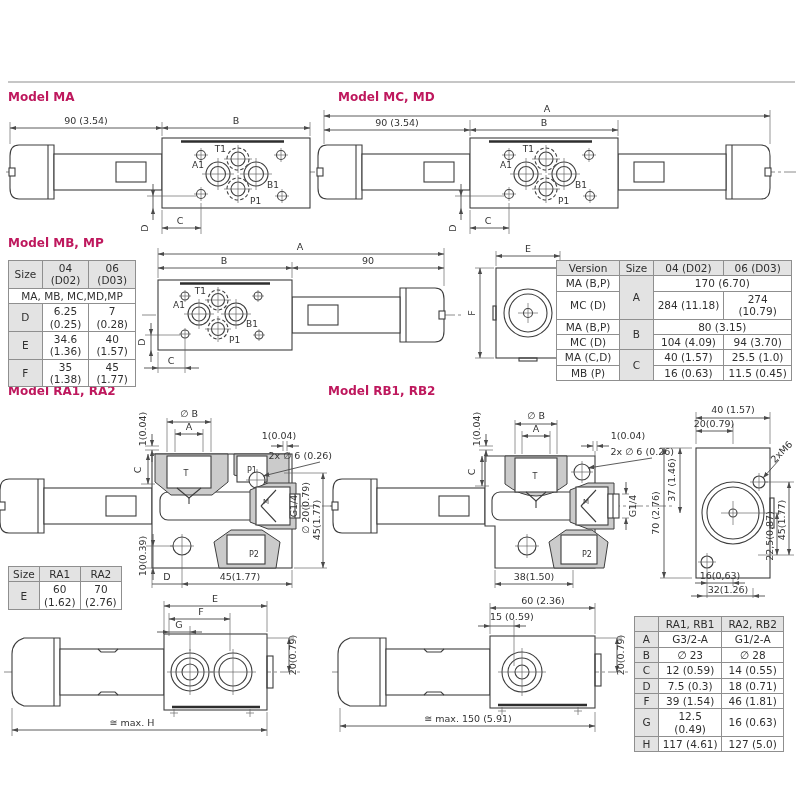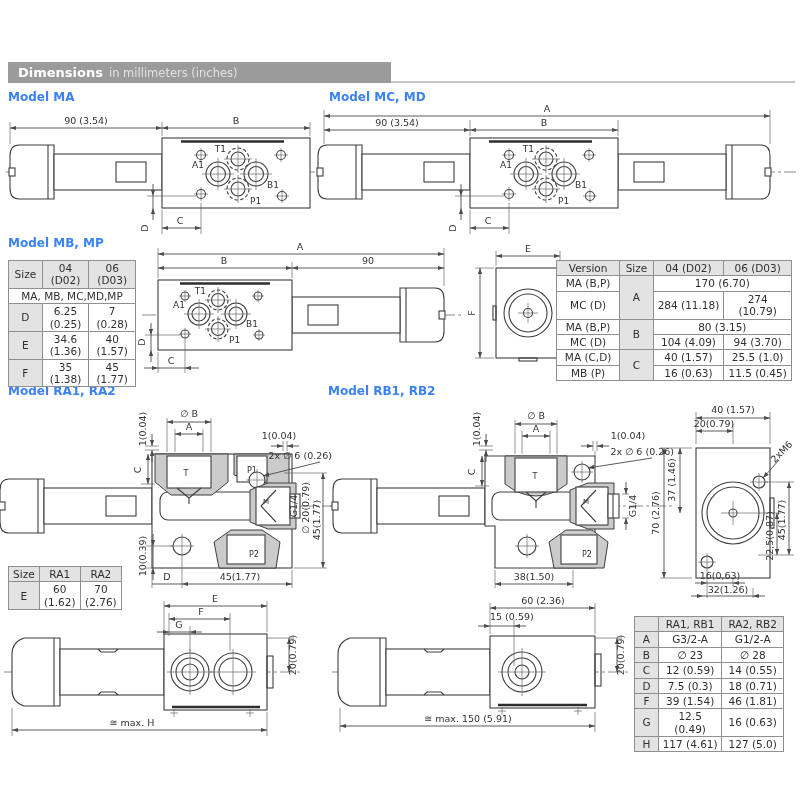--- a/index.html
+++ b/index.html
@@ -3,21 +3,21 @@
 <meta charset="utf-8">
 <style>
   html,body{margin:0;padding:0;background:#fff}
   .page{position:relative;width:800px;height:800px;background:#fff;overflow:hidden;
         font-family:"DejaVu Sans","Liberation Sans",sans-serif}
   .hdrline{position:absolute;left:8px;top:81px;width:787px;height:2px;background:#c6c6c6}
   .hdrbar{position:absolute;left:8px;top:62px;width:383px;height:21px;background:#9b9b9b;
           display:flex;align-items:center;padding-left:10px;box-sizing:border-box}
   .hdrbar .t1{color:#fff;font-weight:bold;font-size:13px;margin-right:6px}
   .hdrbar .t2{color:#e2e2e2;font-size:11.5px}
-  .mtitle{position:absolute;font-size:12px;font-weight:bold;color:#3b82f6}
+  .mtitle{position:absolute;font-size:12px;font-weight:bold;color:#be185d}
   svg.panel{position:absolute;overflow:visible}
   svg text{font-family:"DejaVu Sans",sans-serif;fill:#333}
   .dt{font-size:9.5px}
   .pt{font-size:9px}
   .sm{font-size:8px}
   .xs{font-size:7px}
   .dl{stroke:#4a4a4a;stroke-width:.9;fill:none}
   .xl{stroke:#5d5d5d;stroke-width:.65;fill:none}
   .ol{stroke:#3e3e3e;stroke-width:1.1;fill:none}
   .olw{stroke:#3e3e3e;stroke-width:1.1;fill:#fff}
@@ -53,27 +53,23 @@
         <path class="olw" d="M-104,-34 L-140,-34 Q-152,-30 -152,-18 L-152,18 Q-152,30 -140,34 L-104,34 Z"></path>
         <line class="ol" x1="-110" y1="-34" x2="-110" y2="34"></line>
         <rect class="olw" x="-104" y="-23" width="104" height="46"></rect>
         <path class="ol" d="M-66,-23 l3,3 h14 l3,-3"></path>
         <path class="ol" d="M-66,23 l3,-3 h14 l3,3"></path>
       </g>
     </defs>
   </svg>
 
   <div class="hdrline"></div>
-  <div class="hdrbar">
-    <span class="t1">Dimensions</span>
-    <span class="t2">in millimeters (inches)</span>
-  </div>
 
   <div class="mtitle" style="left:8px;top:90px">Model MA</div>
-  <div class="mtitle" style="left:329px;top:90px">Model MC, MD</div>
+  <div class="mtitle" style="left:338px;top:90px">Model MC, MD</div>
   <div class="mtitle" style="left:8px;top:236px">Model MB, MP</div>
   <div class="mtitle" style="left:8px;top:384px">Model RA1, RA2</div>
   <div class="mtitle" style="left:328px;top:384px">Model RB1, RB2</div>
 
   <svg class="panel" style="left:4px;top:104px" width="314" height="134" viewBox="0 0 314 134">
     <line class="cl" x1="2" y1="68" x2="311" y2="68"></line>
     <use href="#solL" x="158" y="68"></use>
     <rect class="olw" x="158" y="34" width="148" height="70"></rect>
     <line class="thick" x1="177" y1="37.5" x2="280" y2="37.5"></line>
     <g>

